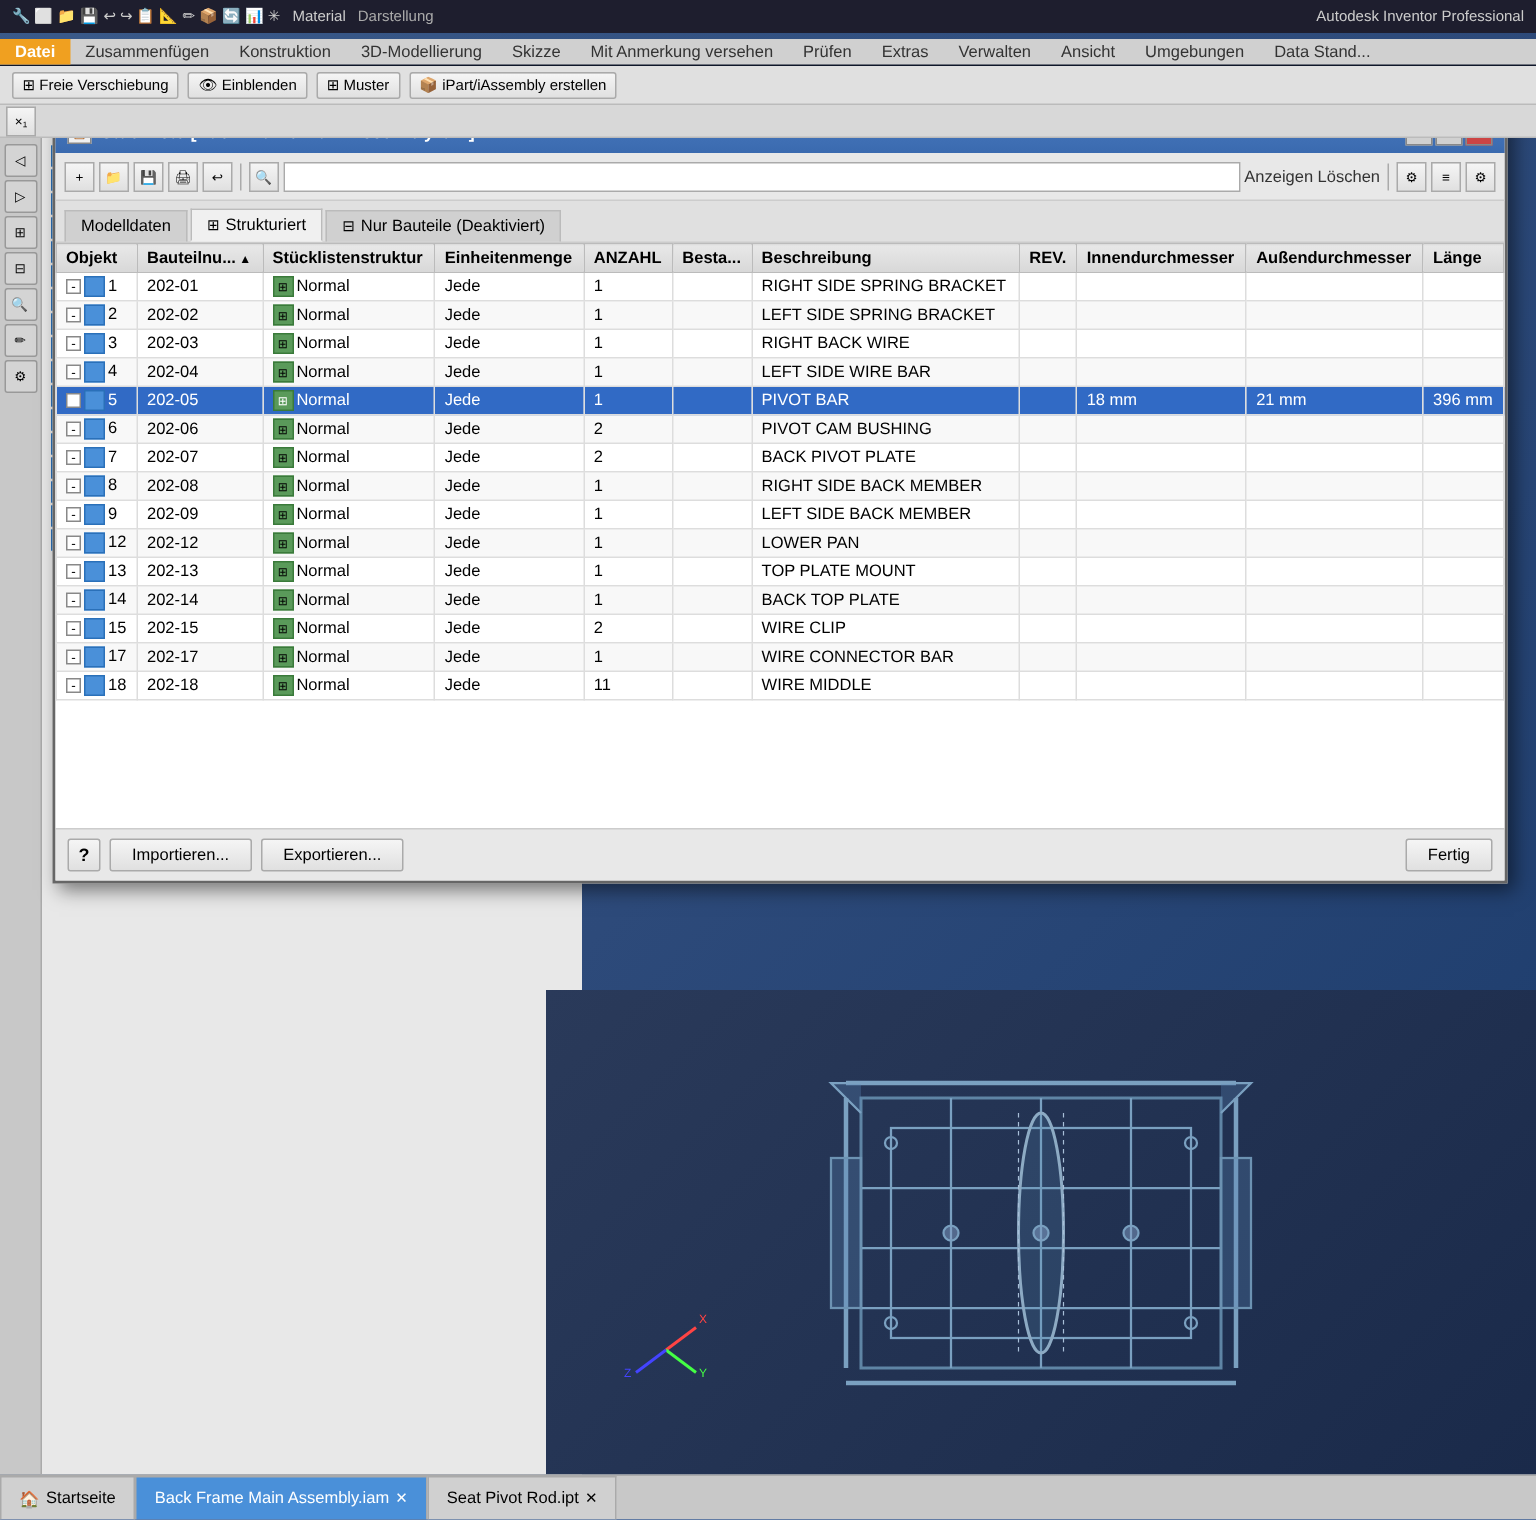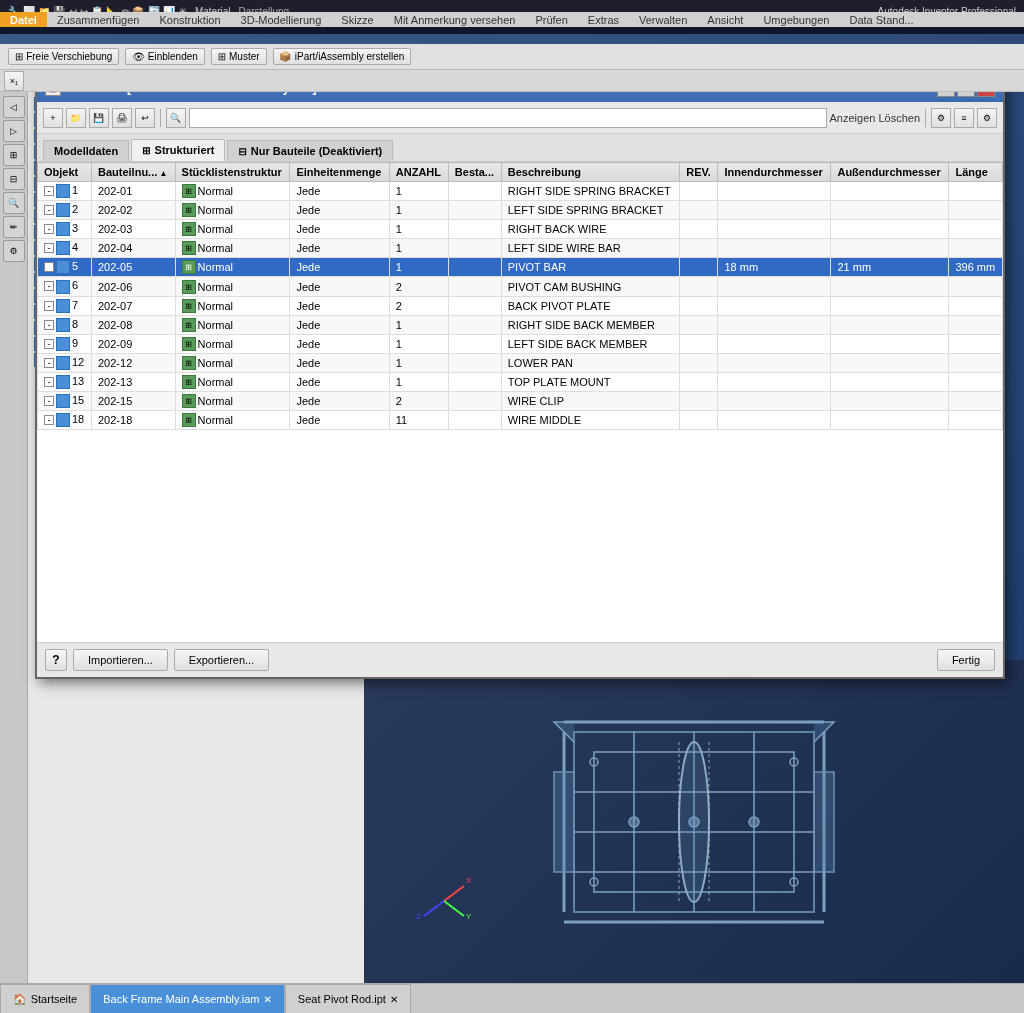--- a/index.html
+++ b/index.html
@@ -182,33 +182,32 @@
       padding: 4px 10px;
       font-size: 11px;
       background: #d0d0d0;
       border: 1px solid #bbb;
       border-bottom: none;
       cursor: pointer;
       margin-right: 2px;
       display: flex;
       align-items: center;
       gap: 4px;
-      font-weight: bold;
     }
     .dtab.active {
       background: #f0f0f0;
       border-bottom: 1px solid #f0f0f0;
       z-index: 1;
     }
 
     
     .bom-table-container {
       background: white;
       overflow-y: auto;
-      height: 480px;
+      height: 390px;
     }
     .bom-table {
       width: 100%;
       border-collapse: collapse;
       font-size: 11px;
     }
     .bom-table th {
       background: linear-gradient(to bottom, #e8e8e8, #d8d8d8);
       border: 1px solid #bbb;
       padding: 3px 6px;
@@ -312,21 +311,21 @@
 <div class="cad-background"></div>
 
 <div style="position:absolute;top:0;left:0;right:0;height:22px;background:#1e1e2e;display:flex;align-items:center;padding:0 8px;z-index:300;">
   <span style="color:#ccc;font-size:10px;">🔧 ⬜ 📁 💾 ↩ ↪ 📋 📐 ✏ 📦 🔄 📊 ✳</span>
   <span style="color:#ccc;font-size:10px;margin:0 8px;">Material</span>
   <span style="color:#aaa;font-size:10px;">Darstellung</span>
   <span style="flex:1"></span>
   <span style="color:#ccc;font-size:10px;">Autodesk Inventor Professional</span>
 </div>
 
-<div style="position:absolute;top:12px;left:0;right:0;height:22px;background:#d0d0d0;display:flex;align-items:stretch;z-index:300;border-bottom:7px solid #0f172a;">
+<div style="position:absolute;top:26px;left:0;right:0;height:22px;background:#d0d0d0;display:flex;align-items:stretch;z-index:300;border-bottom:5px solid #0f172a;">
   <div class="ribbon-tab active">Datei</div>
   <div class="ribbon-tab">Zusammenfügen</div>
   <div class="ribbon-tab">Konstruktion</div>
   <div class="ribbon-tab">3D-Modellierung</div>
   <div class="ribbon-tab">Skizze</div>
   <div class="ribbon-tab">Mit Anmerkung versehen</div>
   <div class="ribbon-tab">Prüfen</div>
   <div class="ribbon-tab">Extras</div>
   <div class="ribbon-tab">Verwalten</div>
   <div class="ribbon-tab">Ansicht</div>
@@ -684,27 +683,53 @@
             <td>Jede</td>
             <td>1</td>
             <td></td>
             <td>TOP PLATE MOUNT</td>
             <td></td>
             <td></td>
             <td></td>
             <td></td>
           </tr>
           <tr>
+            <td><span class="expand-icon">-</span><span class="row-icon"></span>14</td>
+            <td>202-14</td>
+            <td><span style="display:inline-flex;align-items:center;gap:2px;"><span style="display:inline-block;width:14px;height:14px;background:#5a9a5a;border:1px solid #3a7a3a;vertical-align:middle;font-size:8px;text-align:center;line-height:14px;">⊞</span>Normal</span></td>
+            <td>Jede</td>
+            <td>1</td>
+            <td></td>
+            <td>BACK TOP PLATE</td>
+            <td></td>
+            <td></td>
+            <td></td>
+            <td></td>
+          </tr>
+          <tr>
             <td><span class="expand-icon">-</span><span class="row-icon"></span>15</td>
             <td>202-15</td>
             <td><span style="display:inline-flex;align-items:center;gap:2px;"><span style="display:inline-block;width:14px;height:14px;background:#5a9a5a;border:1px solid #3a7a3a;vertical-align:middle;font-size:8px;text-align:center;line-height:14px;">⊞</span>Normal</span></td>
             <td>Jede</td>
             <td>2</td>
             <td></td>
             <td>WIRE CLIP</td>
+            <td></td>
+            <td></td>
+            <td></td>
+            <td></td>
+          </tr>
+          <tr>
+            <td><span class="expand-icon">-</span><span class="row-icon"></span>17</td>
+            <td>202-17</td>
+            <td><span style="display:inline-flex;align-items:center;gap:2px;"><span style="display:inline-block;width:14px;height:14px;background:#5a9a5a;border:1px solid #3a7a3a;vertical-align:middle;font-size:8px;text-align:center;line-height:14px;">⊞</span>Normal</span></td>
+            <td>Jede</td>
+            <td>1</td>
+            <td></td>
+            <td>WIRE CONNECTOR BAR</td>
             <td></td>
             <td></td>
             <td></td>
             <td></td>
           </tr>
           <tr>
             <td><span class="expand-icon">-</span><span class="row-icon"></span>18</td>
             <td>202-18</td>
             <td><span style="display:inline-flex;align-items:center;gap:2px;"><span style="display:inline-block;width:14px;height:14px;background:#5a9a5a;border:1px solid #3a7a3a;vertical-align:middle;font-size:8px;text-align:center;line-height:14px;">⊞</span>Normal</span></td>
             <td>Jede</td>

